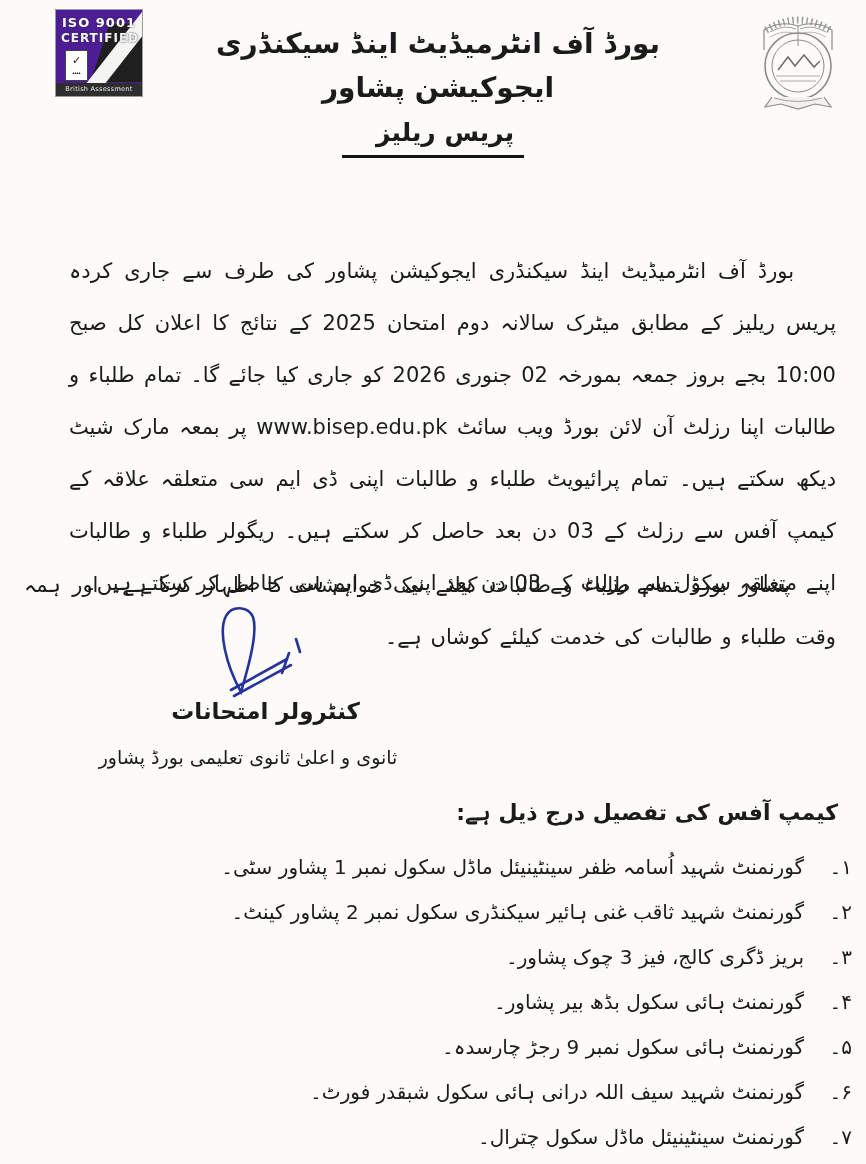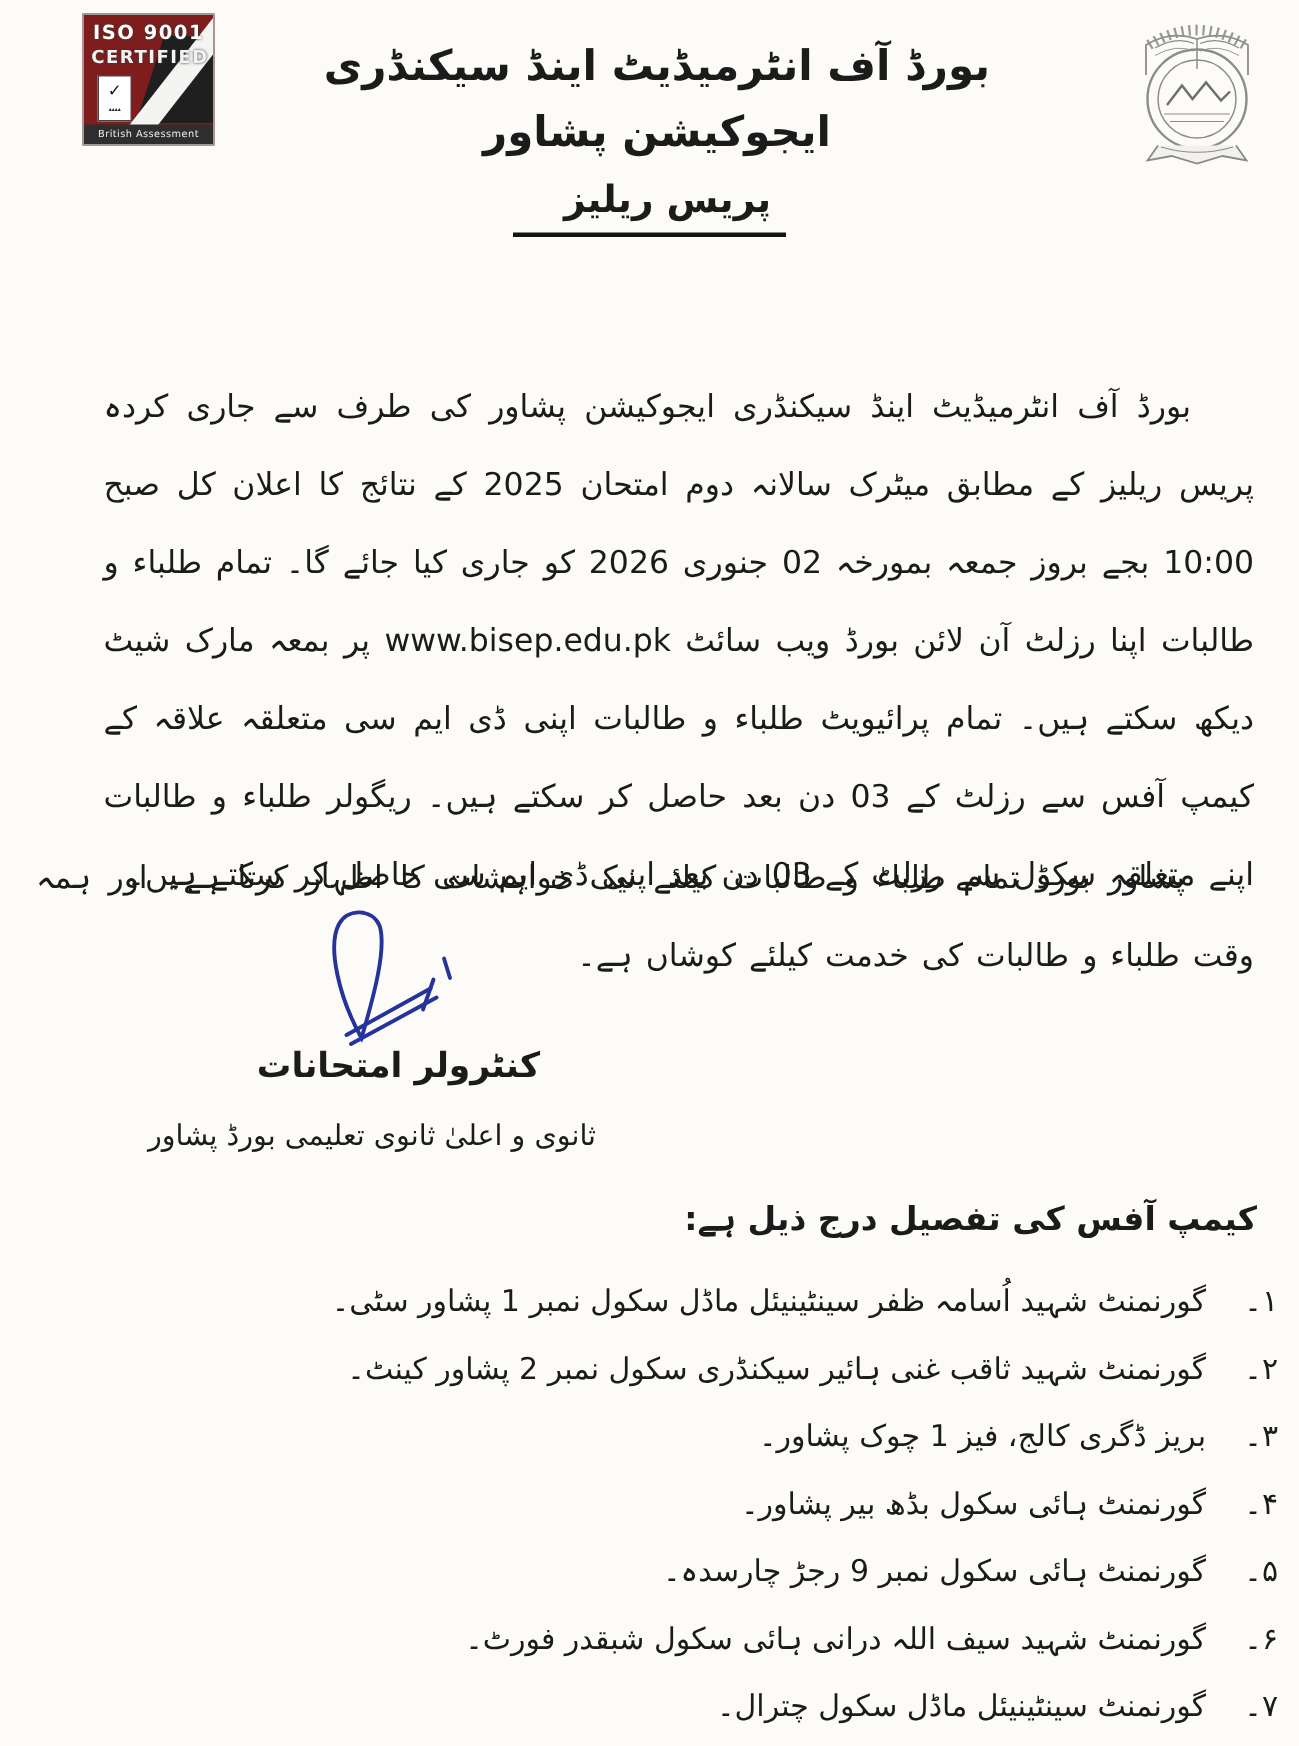--- a/index.html
+++ b/index.html
@@ -9,21 +9,21 @@
     margin:0 auto;
     background:#fcfbf8;
     font-family:"DejaVu Sans",sans-serif;
     color:#1b1b1b;
     overflow:hidden;
     direction:rtl;
   }
   
   .iso-badge{
     position:absolute;left:55px;top:9px;width:88px;height:88px;
-    background:#7f1d1d;border:1px solid #9a9a9a;overflow:hidden;
+    background:#4c1d95;border:1px solid #9a9a9a;overflow:hidden;
     box-sizing:border-box;
   }
   .iso-dark{
     position:absolute;right:-10px;top:14px;width:52px;height:58px;
     background:#1f1f1f;transform:skewX(-18deg);
   }
   .iso-stripe{
     position:absolute;left:-20px;top:40px;width:160px;height:15px;
     background:#f4f4f2;transform:rotate(-52deg);
   }
@@ -153,21 +153,21 @@
     <div class="camp-item">
       <span class="camp-num">۱۔</span>
       <span class="camp-text">گورنمنٹ شہید اُسامہ ظفر سینٹینیئل ماڈل سکول نمبر 1 پشاور سٹی۔</span>
     </div>
     <div class="camp-item">
       <span class="camp-num">۲۔</span>
       <span class="camp-text">گورنمنٹ شہید ثاقب غنی ہائیر سیکنڈری سکول نمبر 2 پشاور کینٹ۔</span>
     </div>
     <div class="camp-item">
       <span class="camp-num">۳۔</span>
-      <span class="camp-text">بریز ڈگری کالج، فیز 1 چوک پشاور۔</span>
+      <span class="camp-text">بریز ڈگری کالج، فیز 3 چوک پشاور۔</span>
     </div>
     <div class="camp-item">
       <span class="camp-num">۴۔</span>
       <span class="camp-text">گورنمنٹ ہائی سکول بڈھ بیر پشاور۔</span>
     </div>
     <div class="camp-item">
       <span class="camp-num">۵۔</span>
       <span class="camp-text">گورنمنٹ ہائی سکول نمبر 9 رجڑ چارسدہ۔</span>
     </div>
     <div class="camp-item">

